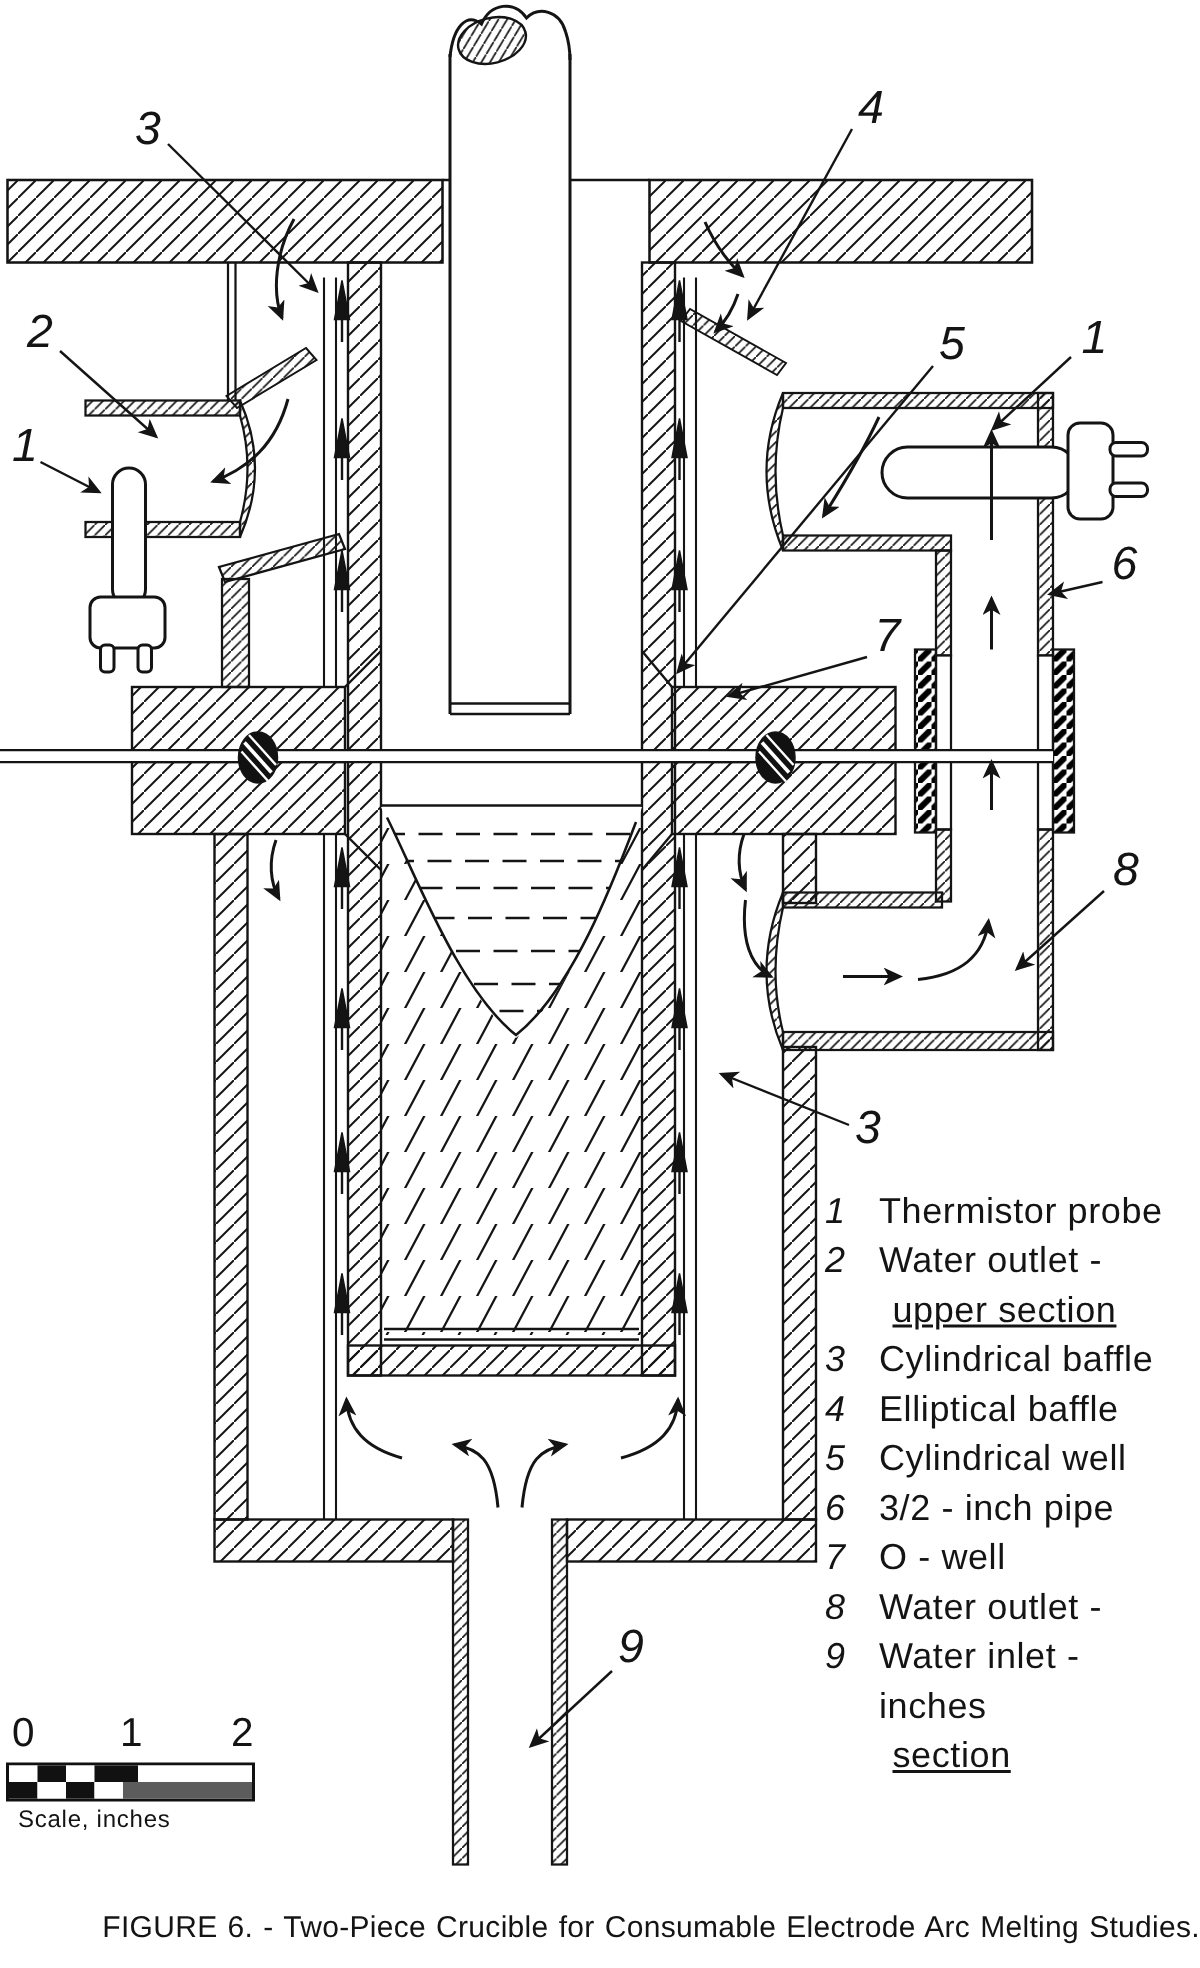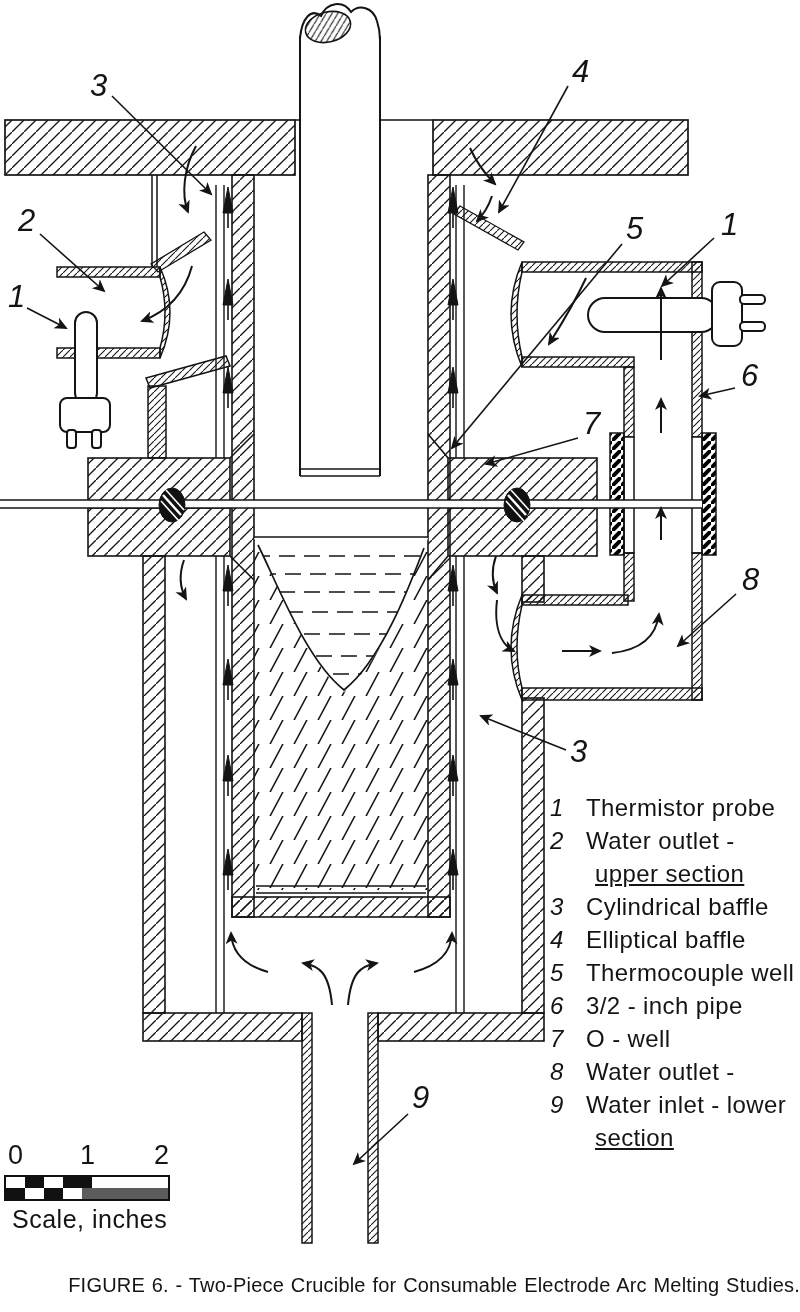--- a/index.html
+++ b/index.html
@@ -17,21 +17,21 @@
   .l2:empty{display:none;}
 
   .scale{position:absolute;left:4px;top:1140px;width:180px;}
   .ticks{position:relative;height:32px;font-size:27px;}
   .ticks span{position:absolute;top:0;}
   .t0{left:4px;} .t1{left:76px;} .t2{left:150px;}
   .bar{width:166px;height:26px;border:2px solid #111;box-sizing:border-box;margin-top:3px;background:#fff;}
   .r{display:flex;height:11px;}
   .sg{height:11px;}
   .w{background:#fff;} .b{background:#111;} .g{background:#5c5c5c;}
-  .scale-cap{font-size:25px;letter-spacing:.5px;margin-top:4px;padding-left:8px;}
+  .scale-cap{font-size:16px;letter-spacing:.5px;margin-top:4px;padding-left:8px;}
 
   .figcap{position:absolute;left:0;top:1274px;width:100%;text-align:right;
           font-size:20px;letter-spacing:.2px;word-spacing:1px;}
 </style>
 </head>
 <body>
 
 <div class="page">
 
 <svg width="800" height="1312" viewBox="0 0 800 1312">
@@ -278,33 +278,33 @@
   <div class="li">
     <span class="num">2</span><span class="l1">Water outlet -</span><span class="l2">upper section</span>
   </div>
   <div class="li">
     <span class="num">3</span><span class="l1">Cylindrical baffle</span>
   </div>
   <div class="li">
     <span class="num">4</span><span class="l1">Elliptical baffle</span>
   </div>
   <div class="li">
-    <span class="num">5</span><span class="l1">Thermocouple well</span>
+    <span class="num">5</span><span class="l1">Cylindrical well</span>
   </div>
   <div class="li">
     <span class="num">6</span><span class="l1">3/2 - inch pipe</span>
   </div>
   <div class="li">
     <span class="num">7</span><span class="l1">O - well</span>
   </div>
   <div class="li">
     <span class="num">8</span><span class="l1">Water outlet -</span>
   </div>
   <div class="li">
-    <span class="num">9</span><span class="l1">Water inlet - lower</span><span class="l2">section</span>
+    <span class="num">9</span><span class="l1">Water inlet - inches</span><span class="l2">section</span>
   </div>
 </div>
 
 <div class="scale">
   <div class="ticks">
     <span class="t0">0</span>
     <span class="t1">1</span>
     <span class="t2">2</span>
   </div>
   <div class="bar">

